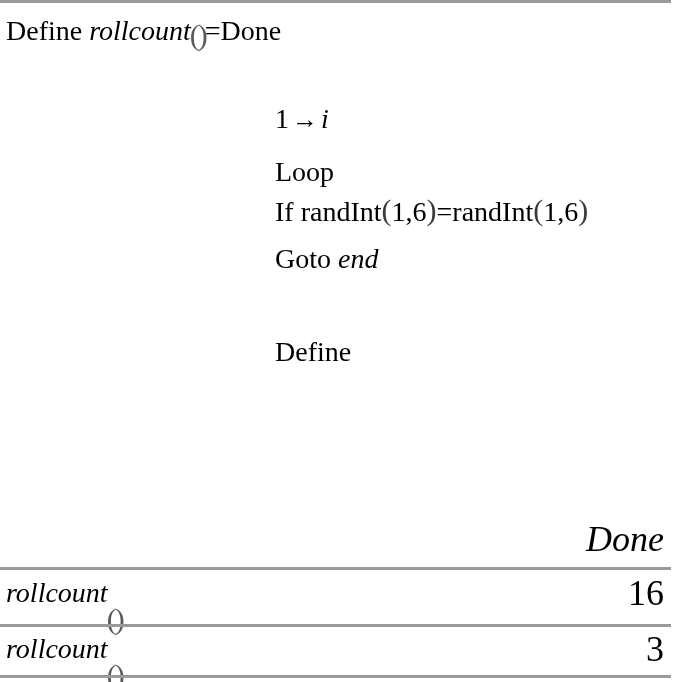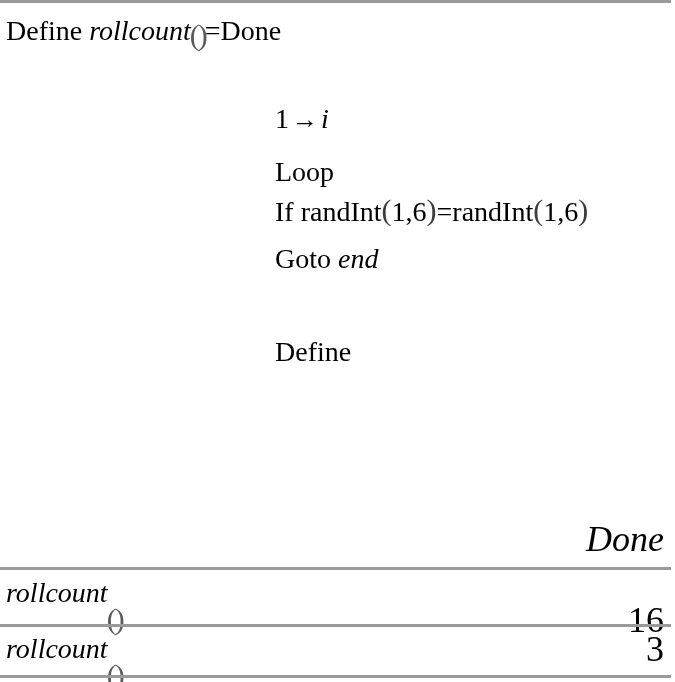--- a/index.html
+++ b/index.html
@@ -142,21 +142,21 @@
 
 
 
   <div class="result-right italic" style="top:524px;">Done</div>
 
   <div class="rule r1"></div>
 
   <div class="result-left" style="top:578px;">
     <span class="italic">rollcount</span><span class="eparen"><span class="dl">(</span><span class="dr">)</span></span>
   </div>
-  <div class="result-right" style="top:605px;">16</div>
+  <div class="result-right" style="top:578px;">16</div>
 
   <div class="rule r2"></div>
 
   <div class="result-left" style="top:634px;">
     <span class="italic">rollcount</span><span class="eparen"><span class="dl">(</span><span class="dr">)</span></span>
   </div>
   <div class="result-right" style="top:634px;">3</div>
 
   <div class="rule r3"></div>
 

